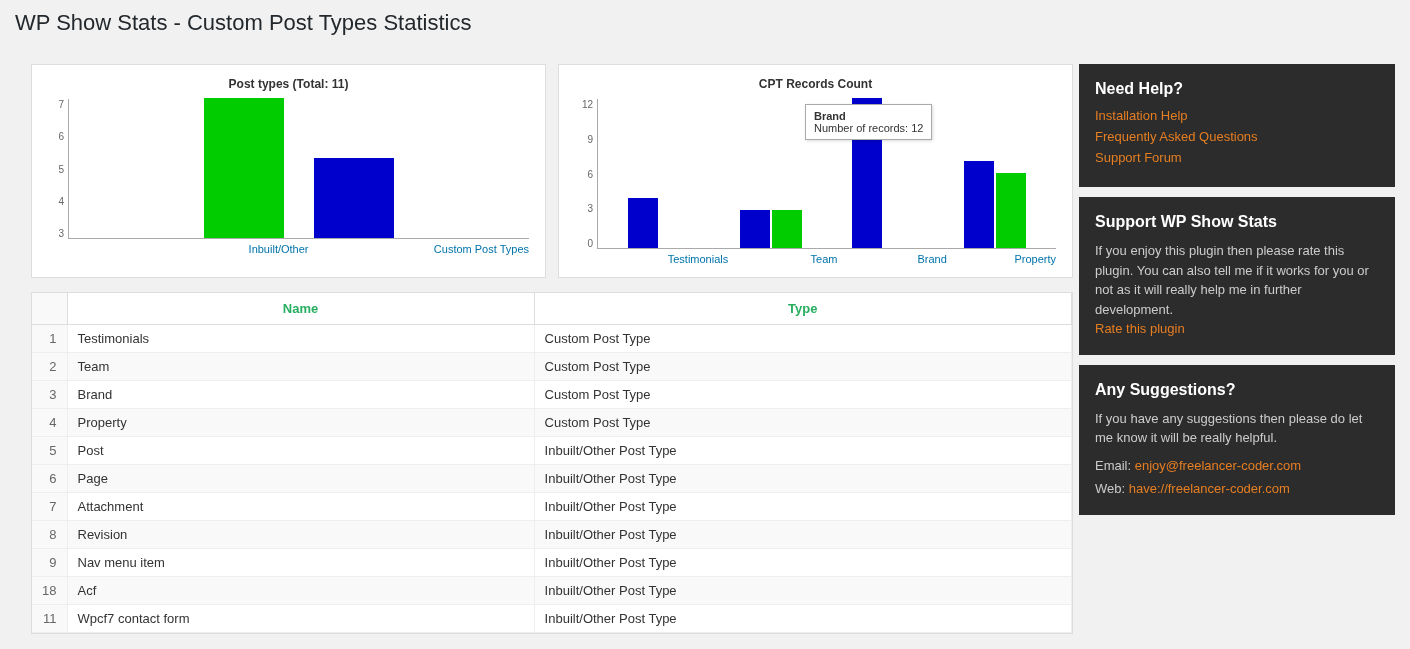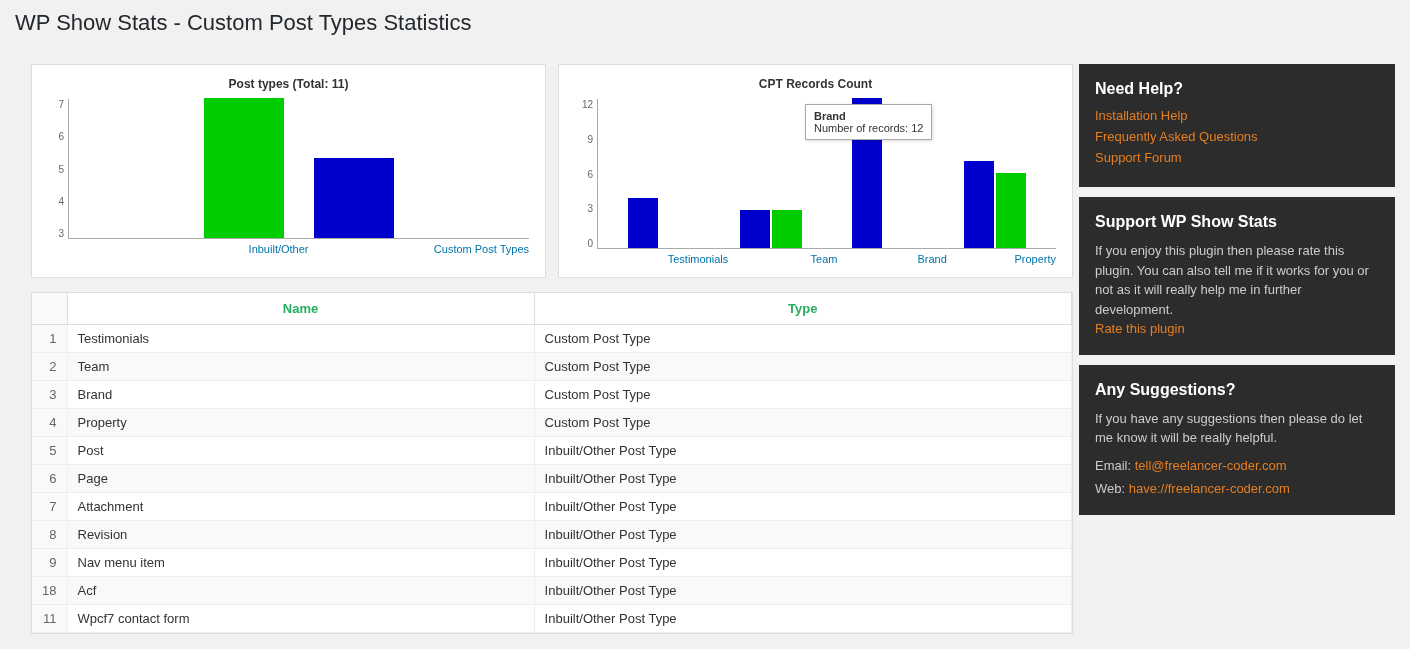--- a/index.html
+++ b/index.html
@@ -235,21 +235,21 @@
         <p class="sidebar-text">
           <span>If you enjoy this plugin then please rate this plugin. You can also tell me if it works for you or not as it will really help me in further development.</span>
           <br><a class="sidebar-link" style="display:inline; margin:0;" href="#">Rate this plugin</a>
         </p>
       </div>
 
       <div class="sidebar-box">
         <div class="sidebar-box-title">Any Suggestions?</div>
         <p class="sidebar-text">If you have any suggestions then please do let me know it will be really helpful.</p>
         <p class="sidebar-text" style="margin-top:8px;">
-          <span>Email: </span><a class="sidebar-link" style="display:inline; margin:0;" href="#">tell@freelancer-coder.com</a>
+          <span>Email: </span><a class="sidebar-link" style="display:inline; margin:0;" href="#">enjoy@freelancer-coder.com</a>
         </p>
         <p class="sidebar-text" style="margin-top:4px;">
           <span>Web: </span><a class="sidebar-link" style="display:inline; margin:0;" href="#">have://freelancer-coder.com</a>
         </p>
       </div>
 
     </div>
   </div>
 </div>
 

